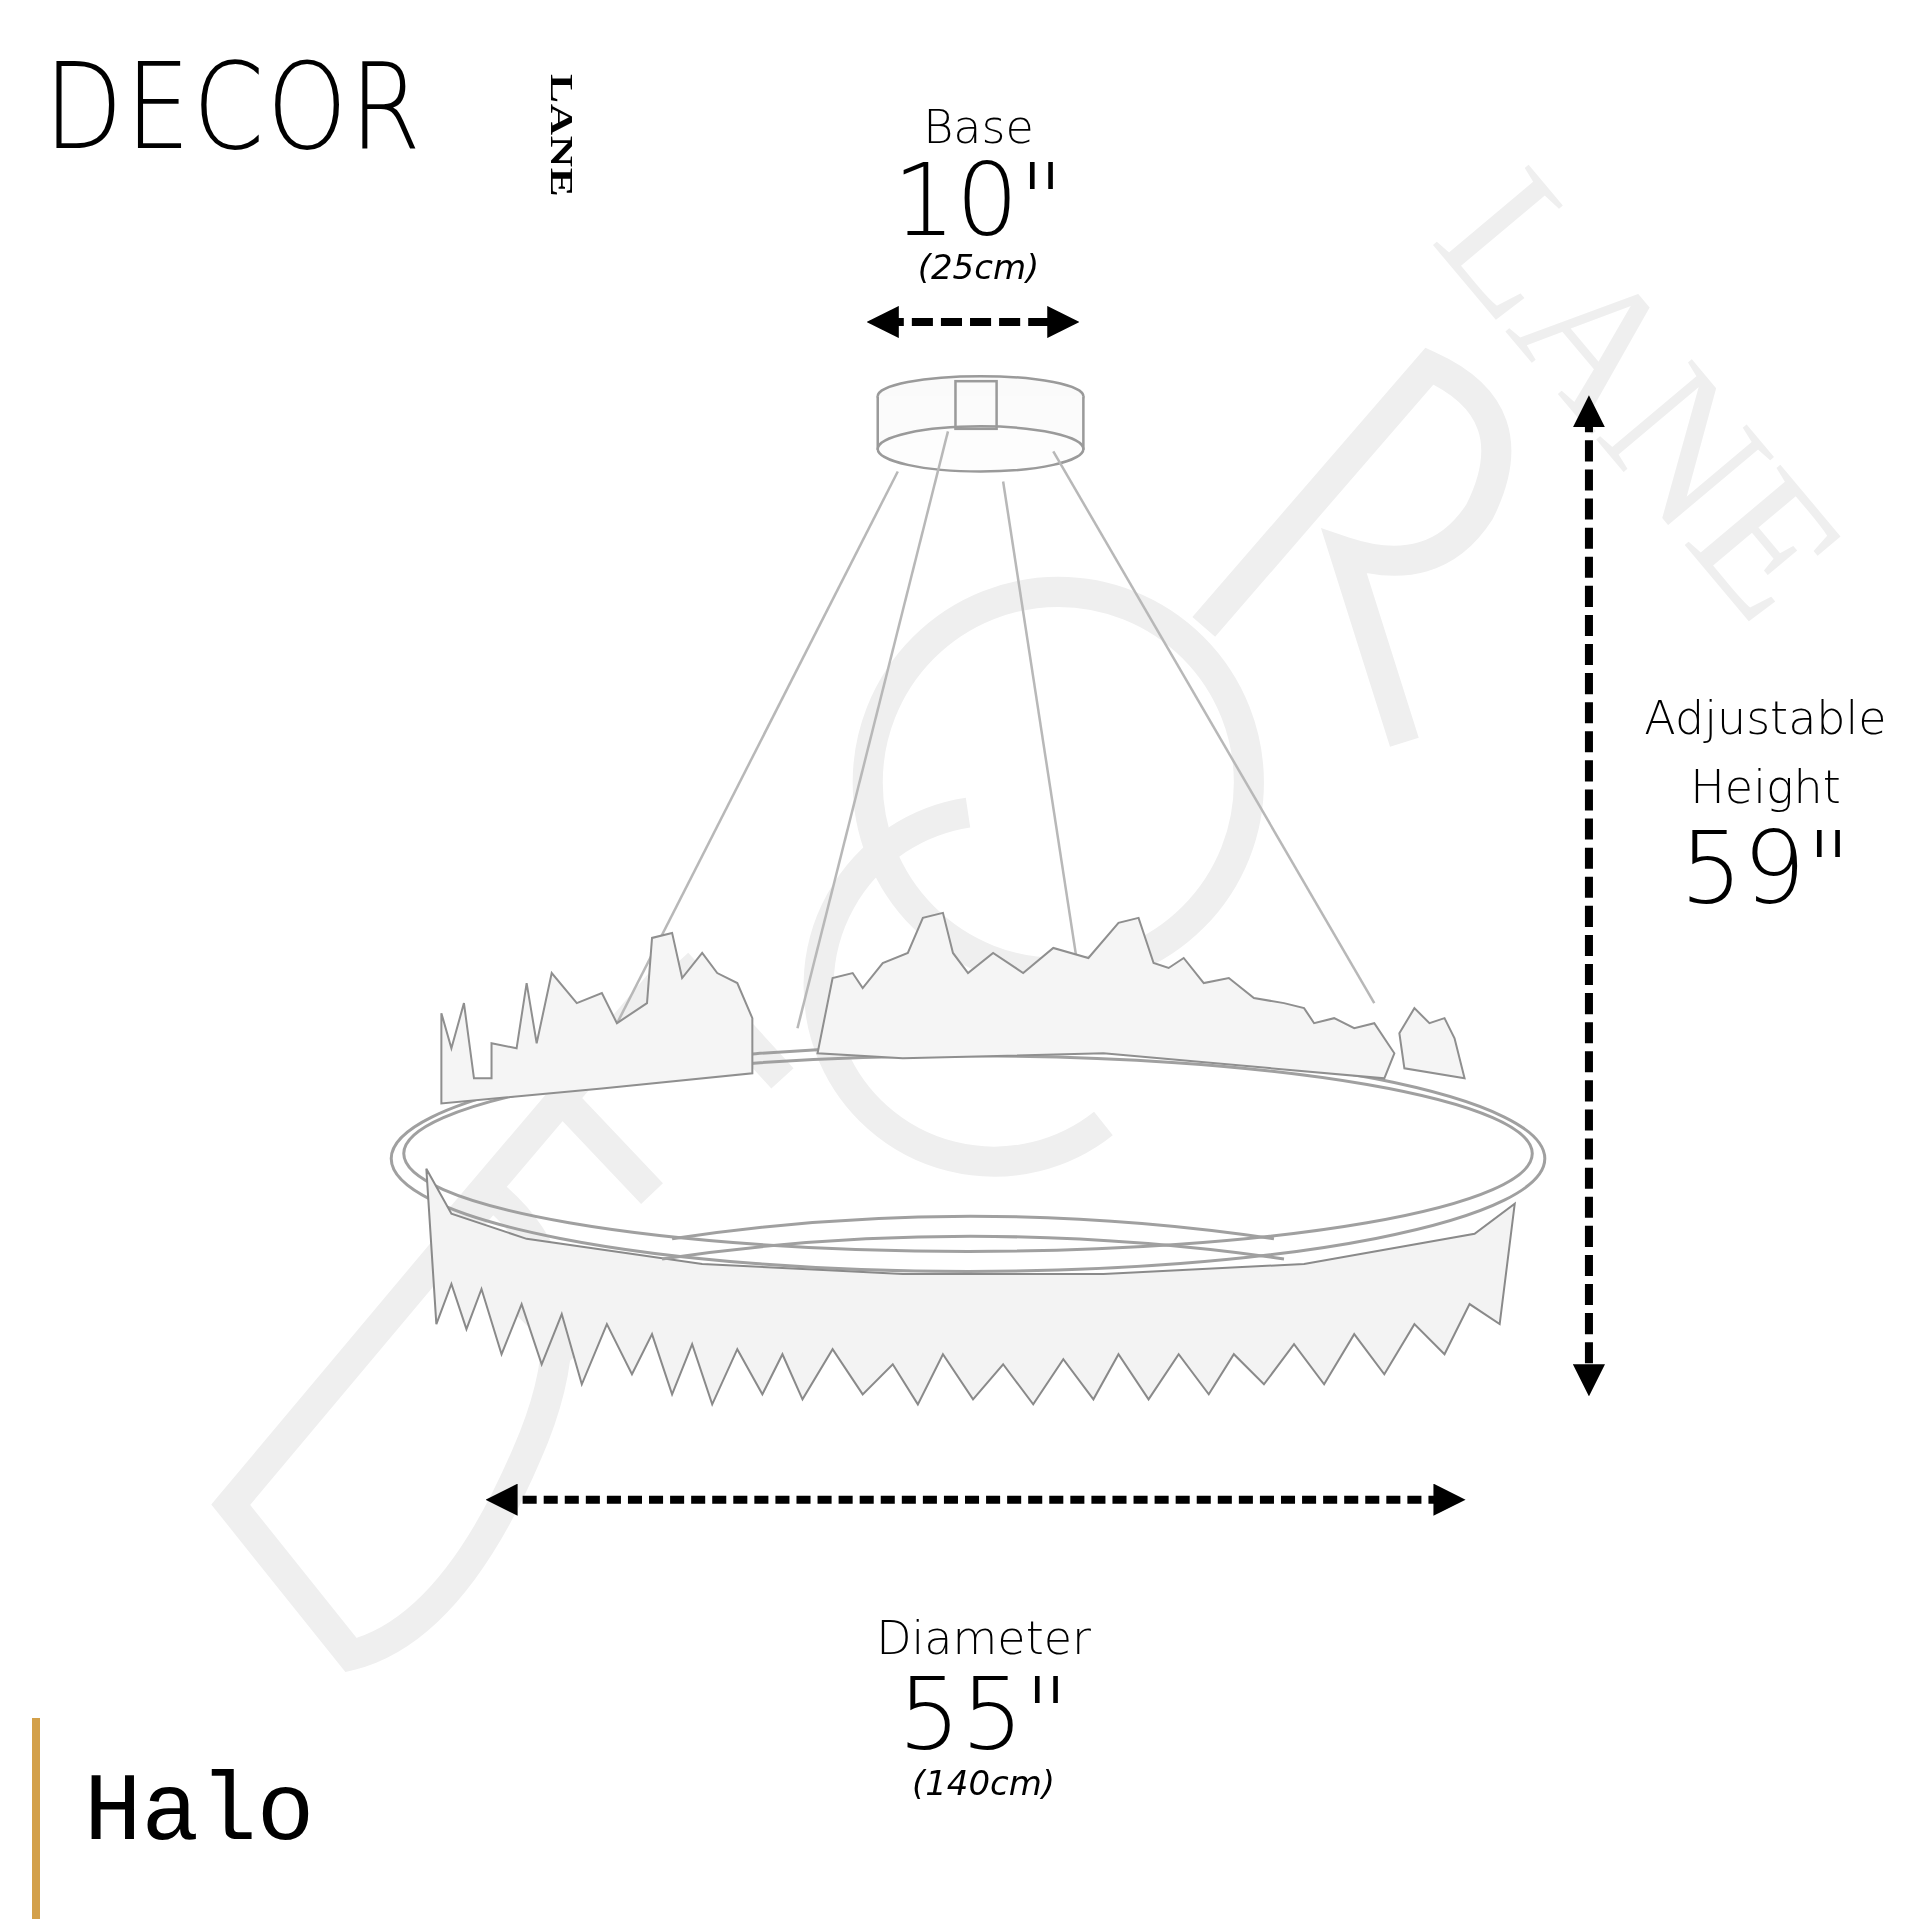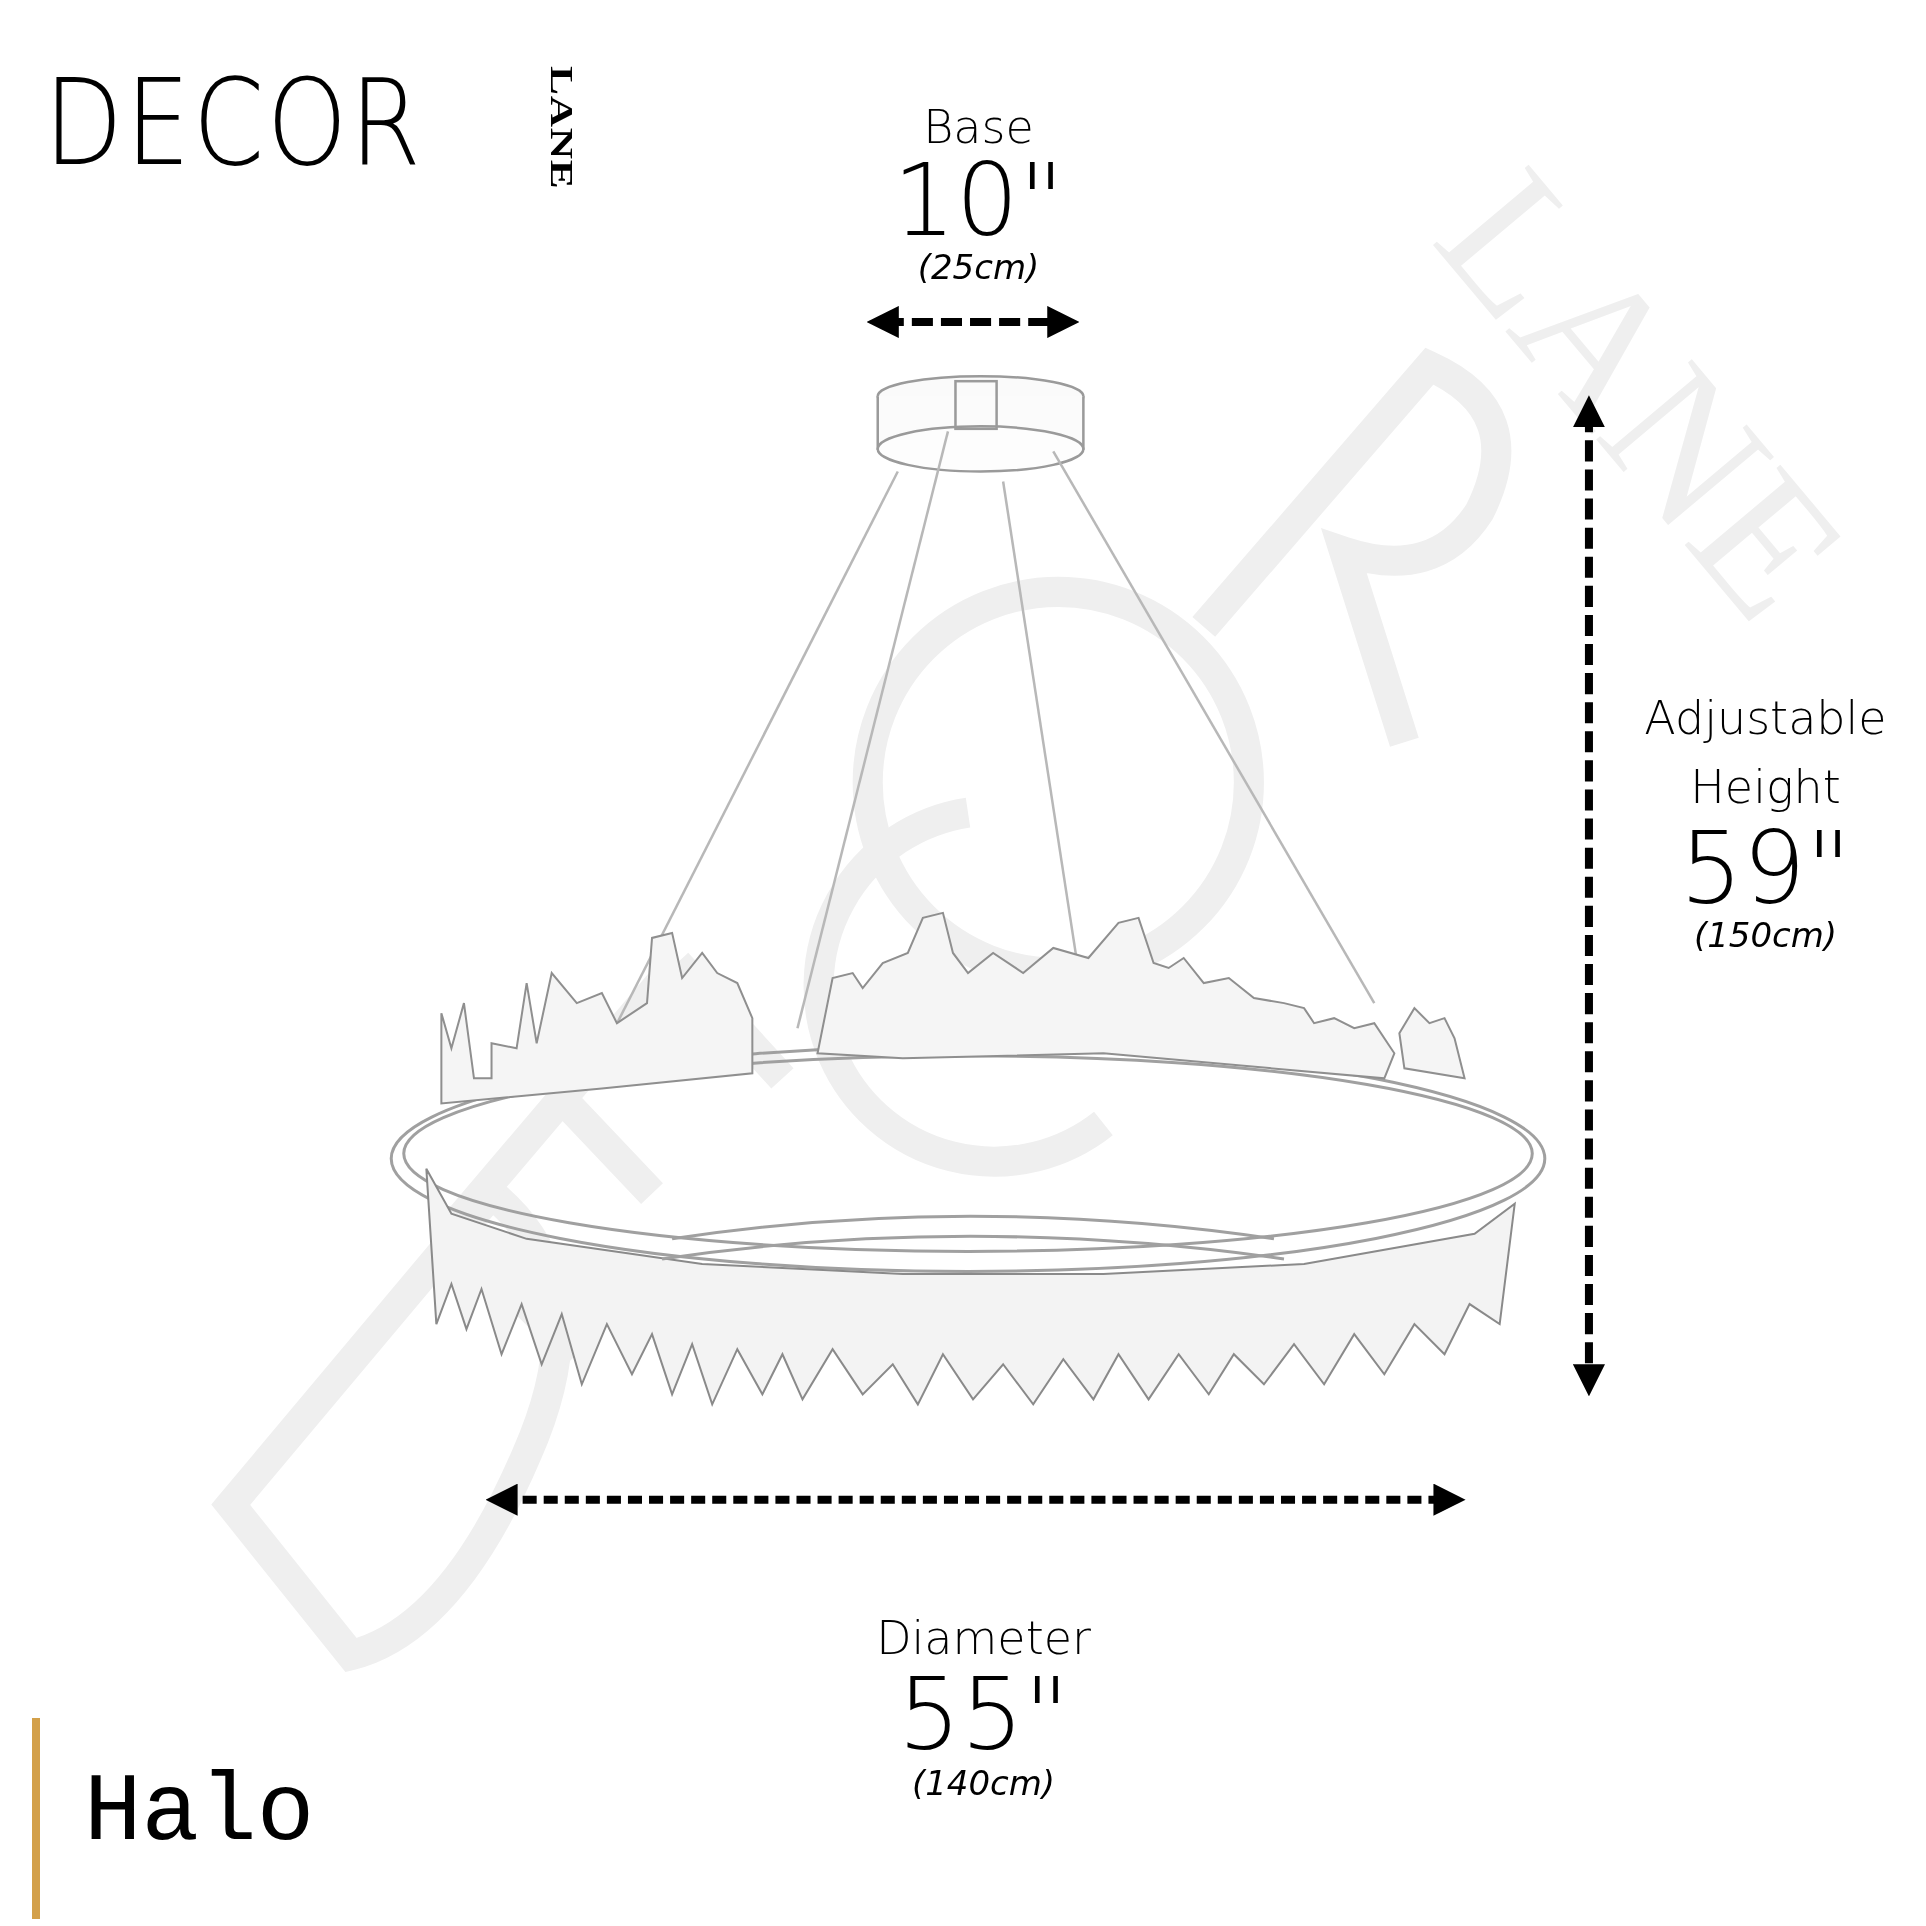--- a/index.html
+++ b/index.html
@@ -1,18 +1,18 @@
 <!DOCTYPE html>
 <html style="font-size:8px"><head>
 <meta charset="utf-8">
 <style>
   html, body { margin:0; padding:0; background:#ffffff; }
   body { width:1926px; height:1926px; position:relative; overflow:hidden; font-family:"Liberation Sans","DejaVu Sans",sans-serif; color:#000; }
   .watermark { position:absolute; left:0; top:0; width:1926px; height:1926px; pointer-events:none; }
-  .logo { position:absolute; left:44px; top:64px; height:95px; display:flex; }
+  .logo { position:absolute; left:44px; top:72px; height:95px; display:flex; align-items:flex-end; }
   .logo-main { font-family:"DejaVu Sans",sans-serif; font-size:119px; font-weight:200; letter-spacing:3px; line-height:1; transform:scaleX(0.86); transform-origin:left bottom; display:inline-block; -webkit-text-stroke:0; }
   .logo-sub { position:absolute; left:505px; top:2px; width:30px; height:90px; }
   .logo-sub span { position:absolute; left:0; top:0; font-family:"Liberation Serif",serif; font-weight:bold; font-size:31px; transform-origin:left top; transform:translate(30px,0) rotate(90deg) scaleX(1.4); white-space:nowrap; letter-spacing:0.5px; }
   .dim-text { position:absolute; text-align:center; font-family:"DejaVu Sans",sans-serif; font-weight:300; line-height:1;margin-top:48px; }
   .label { font-size:46px; }
   .value { font-size:99px; }
   .metric { font-size:34px;font-style:italic; }
   .title-bar { position:absolute; left:32px; top:1718px; width:8px; height:201px; }
   .title { position:absolute; left:84px; top:1766px; font-family:Liberation Mono, monospace; font-size:96px; line-height:1; }
   svg.overlay { position:absolute; left:0; top:0; }
@@ -96,21 +96,20 @@
 <div class="dim-text" style="left:843px; top:56px; width:271px;">
   <div class="label">Base</div>
   <div class="value" style="margin-top:1px;">10"</div>
   <div class="metric" style="margin-top:0px;">(25cm)</div>
 </div>
 
 <div class="dim-text" style="left:1615px; top:647px; width:301px;">
   <div class="label">Adjustable</div>
   <div class="label" style="margin-top:23px;">Height</div>
   <div class="value" style="margin-top:9px;">59"</div>
-  <div class="metric">(150cm)</div>
 </div>
 
 <div class="dim-text" style="left:833px; top:1567px; width:301px;">
   <div class="label">Diameter</div>
   <div class="value" style="margin-top:4px;">55"</div>
   <div class="metric" style="margin-top:2px;text-align:center;">(140cm)</div>
 </div>
 
 <div class="title-bar" style="background: rgb(211, 160, 74);"></div>
 <div class="title">Halo</div>

